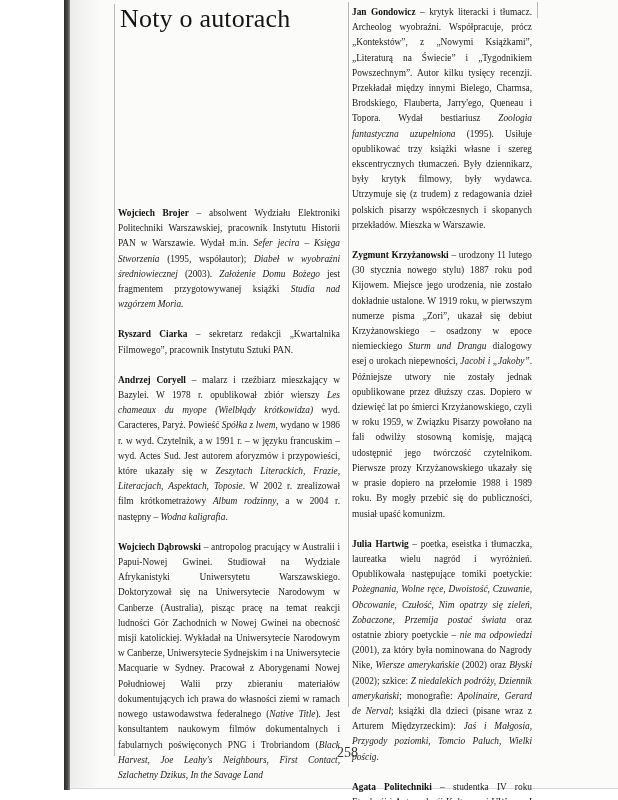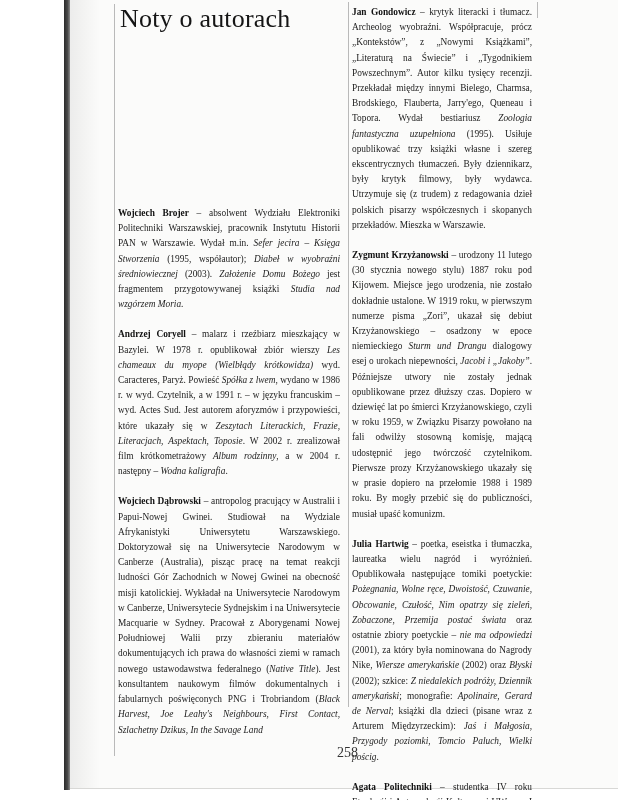--- a/index.html
+++ b/index.html
@@ -57,20 +57,21 @@
 <div class="binding"></div>
 <div class="binding-shade"></div>
 <div class="rule r1"></div>
 <div class="rule r2"></div>
 <div class="rule r3"></div>
 
 <h1 class="title">Noty o autorach</h1>
 
 <div class="col col1">
     <p class="entry"><span class="name">Wojciech Brojer</span><span> – absolwent Wydziału Elektroniki Politechniki Warszawskiej, pracownik Instytutu Historii PAN w Warszawie. Wydał m.in. </span><i>Sefer jecira – Księga Stworzenia</i><span> (1995, współautor); </span><i>Diabeł w wyobraźni średniowiecznej</i><span> (2003). </span><i>Założenie Domu Bożego</i><span> jest fragmentem przygotowywanej książki </span><i>Studia nad wzgórzem Moria</i><span>.</span></p>
+    <p class="entry"><span class="name">Ryszard Ciarka</span><span> – sekretarz redakcji „Kwartalnika Filmowego”, pracownik Instytutu Sztuki PAN.</span></p>
     <p class="entry"><span class="name">Andrzej Coryell</span><span> – malarz i rzeźbiarz mieszkający w Bazylei. W 1978 r. opublikował zbiór wierszy </span><i>Les chameaux du myope (Wielbłądy krótkowidza)</i><span> wyd. Caracteres, Paryż. Powieść </span><i>Spółka z lwem</i><span>, wydano w 1986 r. w wyd. Czytelnik, a w 1991 r. – w języku francuskim – wyd. Actes Sud. Jest autorem aforyzmów i przypowieści, które ukazały się w </span><i>Zeszytach Literackich, Frazie, Literacjach, Aspektach, Toposie</i><span>. W 2002 r. zrealizował film krótkometrażowy </span><i>Album rodzinny</i><span>, a w 2004 r. następny – </span><i>Wodna kaligrafia</i><span>.</span></p>
     <p class="entry"><span class="name">Wojciech Dąbrowski</span><span> – antropolog pracujący w Australii i Papui-Nowej Gwinei. Studiował na Wydziale Afrykanistyki Uniwersytetu Warszawskiego. Doktoryzował się na Uniwersytecie Narodowym w Canberze (Australia), pisząc pracę na temat reakcji ludności Gór Zachodnich w Nowej Gwinei na obecność misji katolickiej. Wykładał na Uniwersytecie Narodowym w Canberze, Uniwersytecie Sydnejskim i na Uniwersytecie Macquarie w Sydney. Pracował z Aborygenami Nowej Południowej Walii przy zbieraniu materiałów dokumentujących ich prawa do własności ziemi w ramach nowego ustawodawstwa federalnego (</span><i>Native Title</i><span>). Jest konsultantem naukowym filmów dokumentalnych i fabularnych poświęconych PNG i Trobriandom (</span><i>Black Harvest, Joe Leahy's Neighbours, First Contact, Szlachetny Dzikus, In the Savage Land</i></p>
   </div>
 <div class="col col2">
     <p class="entry"><span class="name">Jan Gondowicz</span><span> – krytyk literacki i tłumacz. Archeolog wyobraźni. Współpracuje, prócz „Kontekstów”, z „Nowymi Książkami”, „Literaturą na Świecie” i „Tygodnikiem Powszechnym”. Autor kilku tysięcy recenzji. Przekładał między innymi Bielego, Charmsa, Brodskiego, Flauberta, Jarry'ego, Queneau i Topora. Wydał bestiariusz </span><i>Zoologia fantastyczna uzupełniona</i><span> (1995). Usiłuje opublikować trzy książki własne i szereg ekscentrycznych tłumaczeń. Były dziennikarz, były krytyk filmowy, były wydawca. Utrzymuje się (z trudem) z redagowania dzieł polskich pisarzy współczesnych i skopanych przekładów. Mieszka w Warszawie.</span></p>
     <p class="entry"><span class="name">Zygmunt Krzyżanowski</span><span> – urodzony 11 lutego (30 stycznia nowego stylu) 1887 roku pod Kijowem. Miejsce jego urodzenia, nie zostało dokładnie ustalone. W 1919 roku, w pierwszym numerze pisma „Zori”, ukazał się debiut Krzyżanowskiego – osadzony w epoce niemieckiego </span><i>Sturm und Drangu</i><span> dialogowy esej o urokach niepewności, </span><i>Jacobi i „Jakoby”</i><span>. Późniejsze utwory nie zostały jednak opublikowane przez dłuższy czas. Dopiero w dziewięć lat po śmierci Krzyżanowskiego, czyli w roku 1959, w Związku Pisarzy powołano na fali odwilży stosowną komisję, mającą udostępnić jego twórczość czytelnikom. Pierwsze prozy Krzyżanowskiego ukazały się w prasie dopiero na przełomie 1988 i 1989 roku. By mogły przebić się do publiczności, musiał upaść komunizm.</span></p>
     <p class="entry"><span class="name">Julia Hartwig</span><span> – poetka, eseistka i tłumaczka, laureatka wielu nagród i wyróżnień. Opublikowała następujące tomiki poetyckie: </span><i>Pożegnania, Wolne ręce, Dwoistość, Czuwanie, Obcowanie, Czułość, Nim opatrzy się zieleń, Zobaczone, Przemija postać świata</i><span> oraz ostatnie zbiory poetyckie – </span><i>nie ma odpowiedzi</i><span> (2001), za który była nominowana do Nagrody Nike, </span><i>Wiersze amerykańskie</i><span> (2002) oraz </span><i>Błyski</i><span> (2002); szkice: </span><i>Z niedalekich podróży, Dziennik amerykański</i><span>; monografie: </span><i>Apolinaire, Gerard de Nerval</i><span>; książki dla dzieci (pisane wraz z Arturem Międzyrzeckim): </span><i>Jaś i Małgosia, Przygody poziomki, Tomcio Paluch, Wielki pościg</i><span>.</span></p>
     <p class="entry"><span class="name">Agata Politechniki</span><span> – studentka IV roku Etnologii i Antropologii Kulturowej UW oraz I roku Wiedzy o Teatrze na Akademii Tetralnej, pracuje jako asystentka w filmie.</span></p>
   </div>
 

